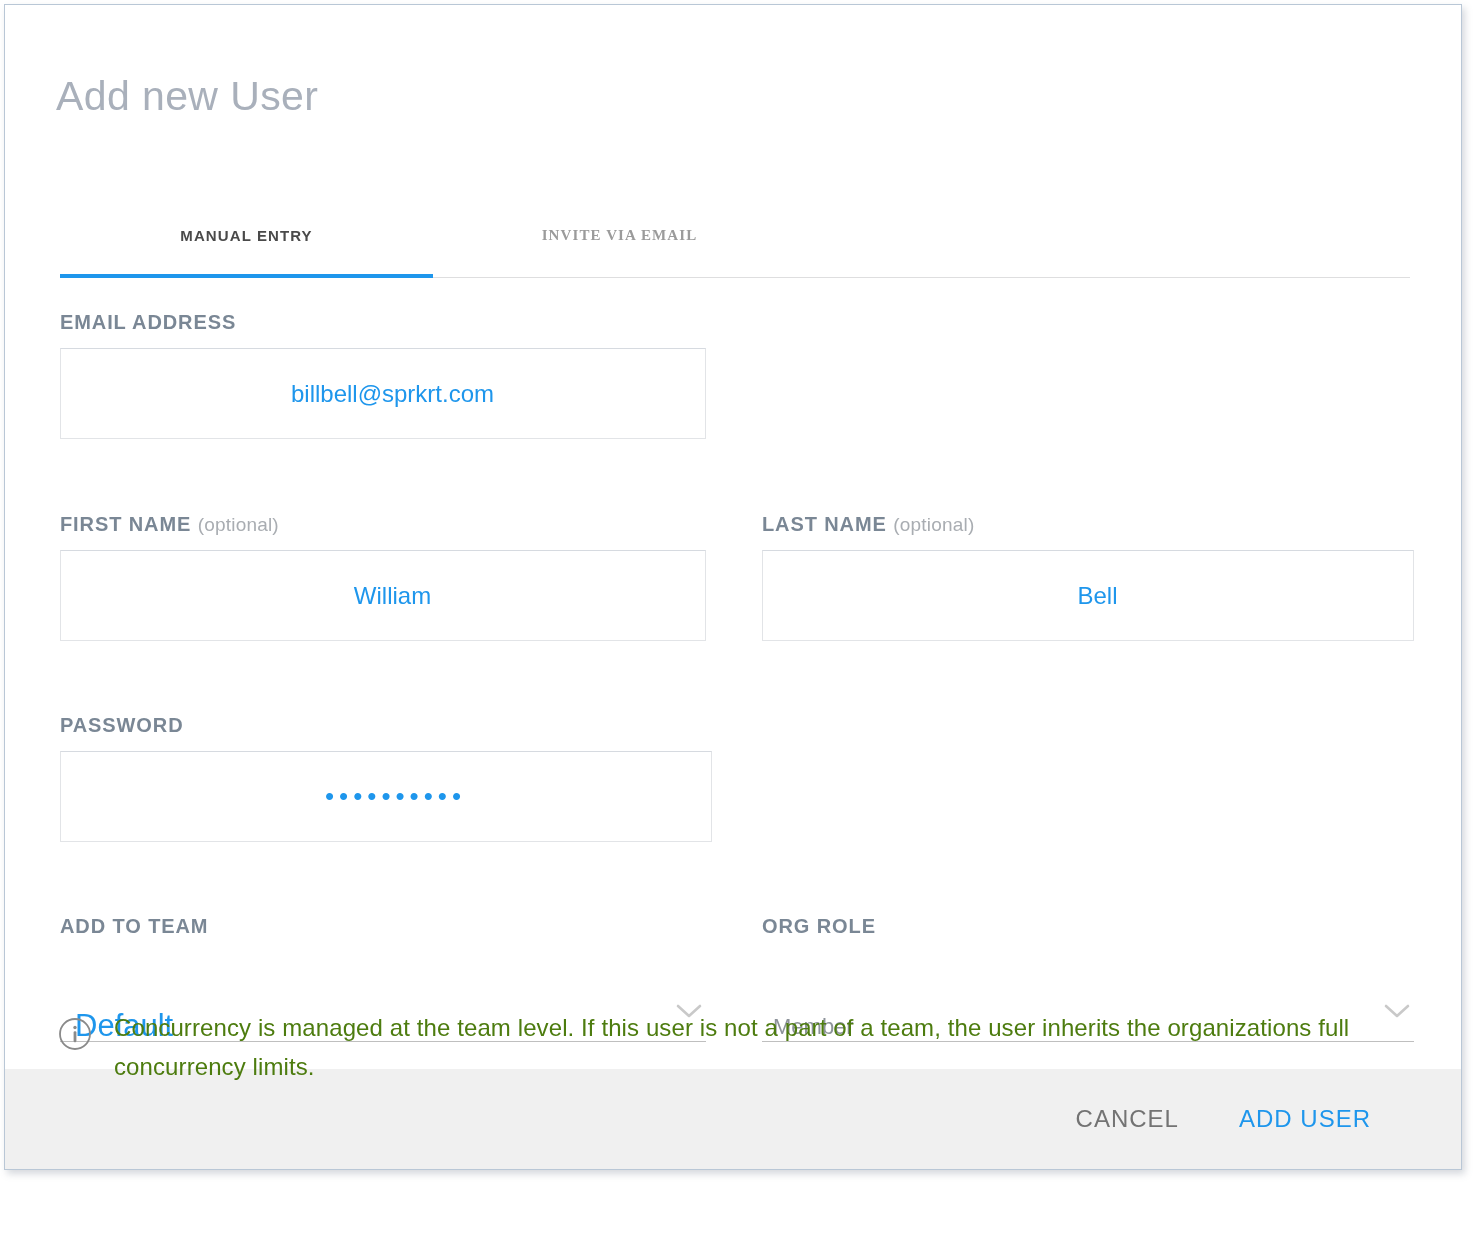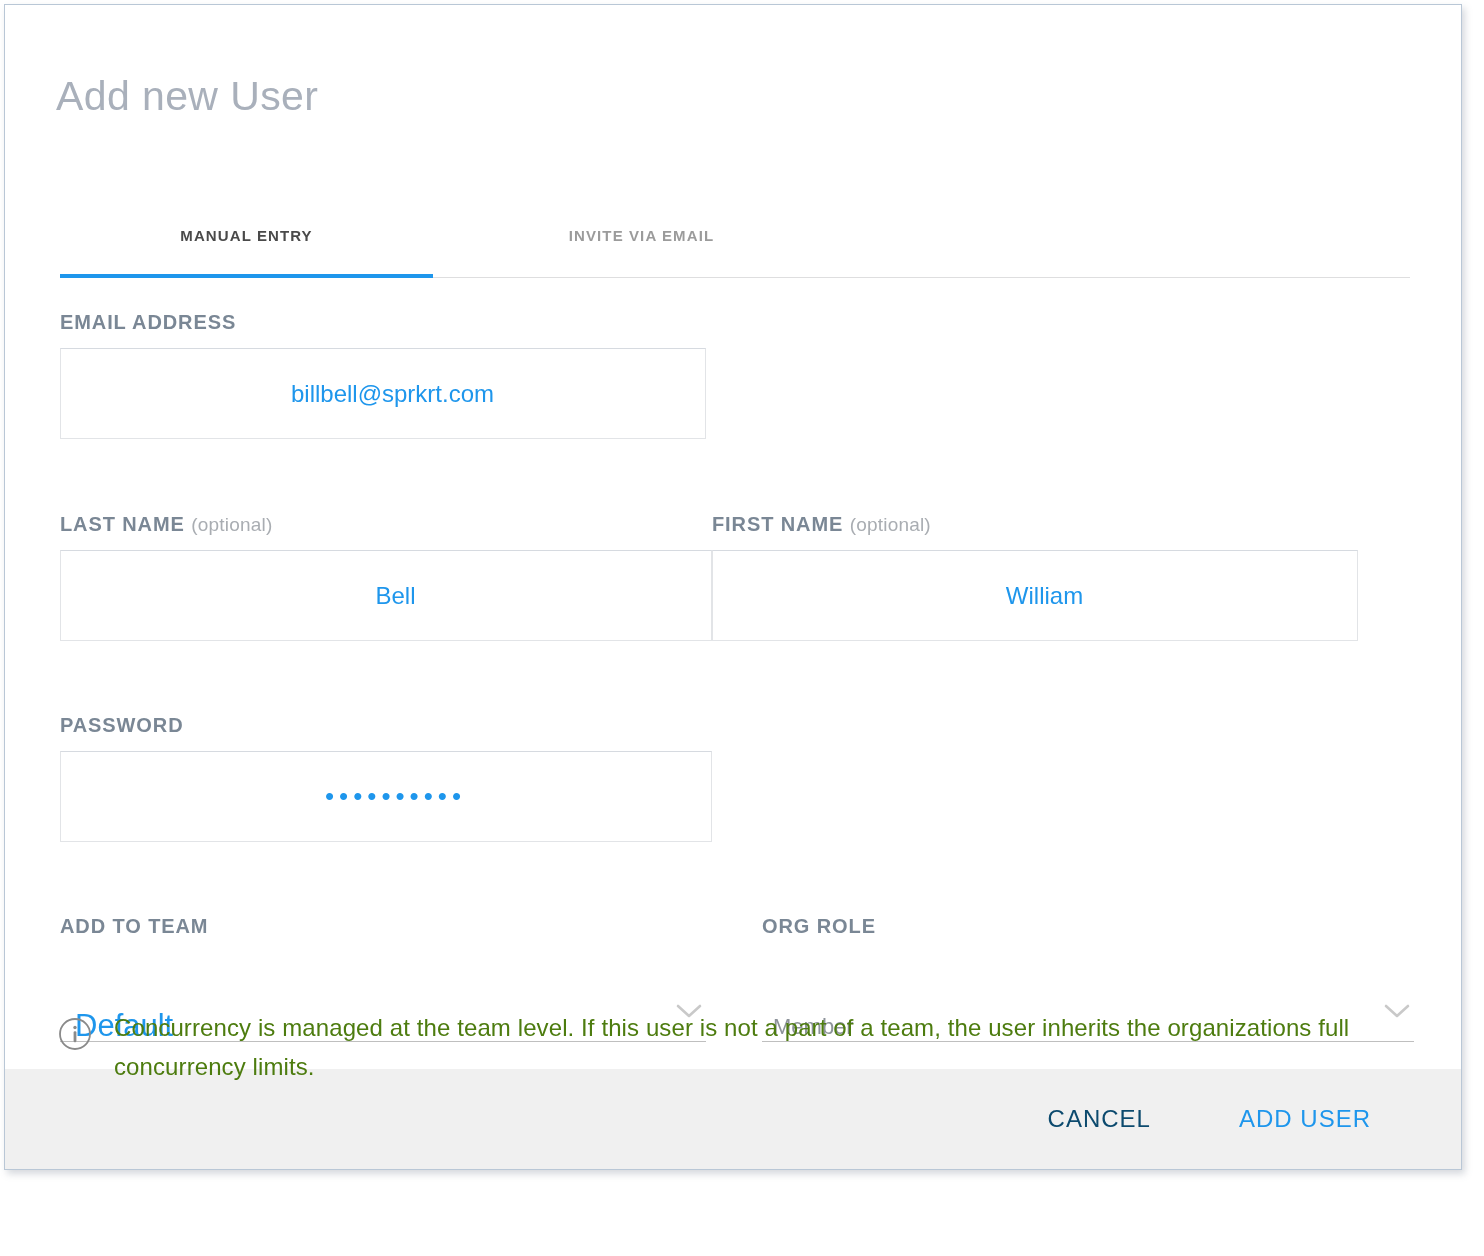--- a/index.html
+++ b/index.html
@@ -79,24 +79,25 @@
     font-family: "Liberation Sans", sans-serif;
     cursor: pointer;
   }
   .tab-manual {
     left: 0;
     width: 373px;
     justify-content: center;
     color: #4a4a4a;
   }
   .tab-invite {
-    left: 395px;
+    left: 373px;
     width: 373px;
     justify-content: center;
     color: #9b9b9b;
+    font-family: Liberation Serif, serif;
   }
   .tab-underline {
     position: absolute;
     left: 0;
     top: 61px;
     width: 373px;
     height: 4px;
     background: #1e96ec;
   }
 
@@ -221,21 +222,21 @@
   }
   .footer-btn {
     background: none;
     border: none;
     font-family: "Liberation Sans", sans-serif;
     font-size: 24px;
     letter-spacing: 1px;
     cursor: pointer;
     padding: 10px 6px;
   }
-  .btn-cancel { color: #0c4a6e; margin-right: 76px; }
+  .btn-cancel { color: #737373; margin-right: 48px; }
   .btn-add    { color: #1e96ec; }
 </style>
 </head>
 <body>
 
 <div class="dialog">
 
   <div class="dialog-body">
 
     <div class="dialog-title">Add new User</div>
@@ -252,33 +253,33 @@
       <div class="field-row">
         <div class="field col-full">
           <div class="field-label">EMAIL ADDRESS</div>
           <input class="text-input" type="text" value="billbell@sprkrt.com" style="">
         </div>
       </div>
 
       <div class="field-gap"></div>
 
       <div class="field-row">
+        <div class="field col-left">
+          <div class="field-label">
+            <span>FIRST NAME</span>
+            <span class="label-optional">(optional)</span>
+          </div>
+          <input class="text-input" type="text" value="William" style="">
+        </div>
         <div class="field col-right">
           <div class="field-label">
             <span>LAST NAME</span>
             <span class="label-optional">(optional)</span>
           </div>
           <input class="text-input" type="text" value="Bell" style="">
-        </div>
-        <div class="field col-left">
-          <div class="field-label">
-            <span>FIRST NAME</span>
-            <span class="label-optional">(optional)</span>
-          </div>
-          <input class="text-input" type="text" value="William" style="">
         </div>
       </div>
 
       <div class="field-gap-sm"></div>
 
       <div class="field-row">
         <div class="field col-right">
           <div class="field-label">PASSWORD</div>
           <input class="text-input pw-input" type="text" value="••••••••••" style="">
         </div>

